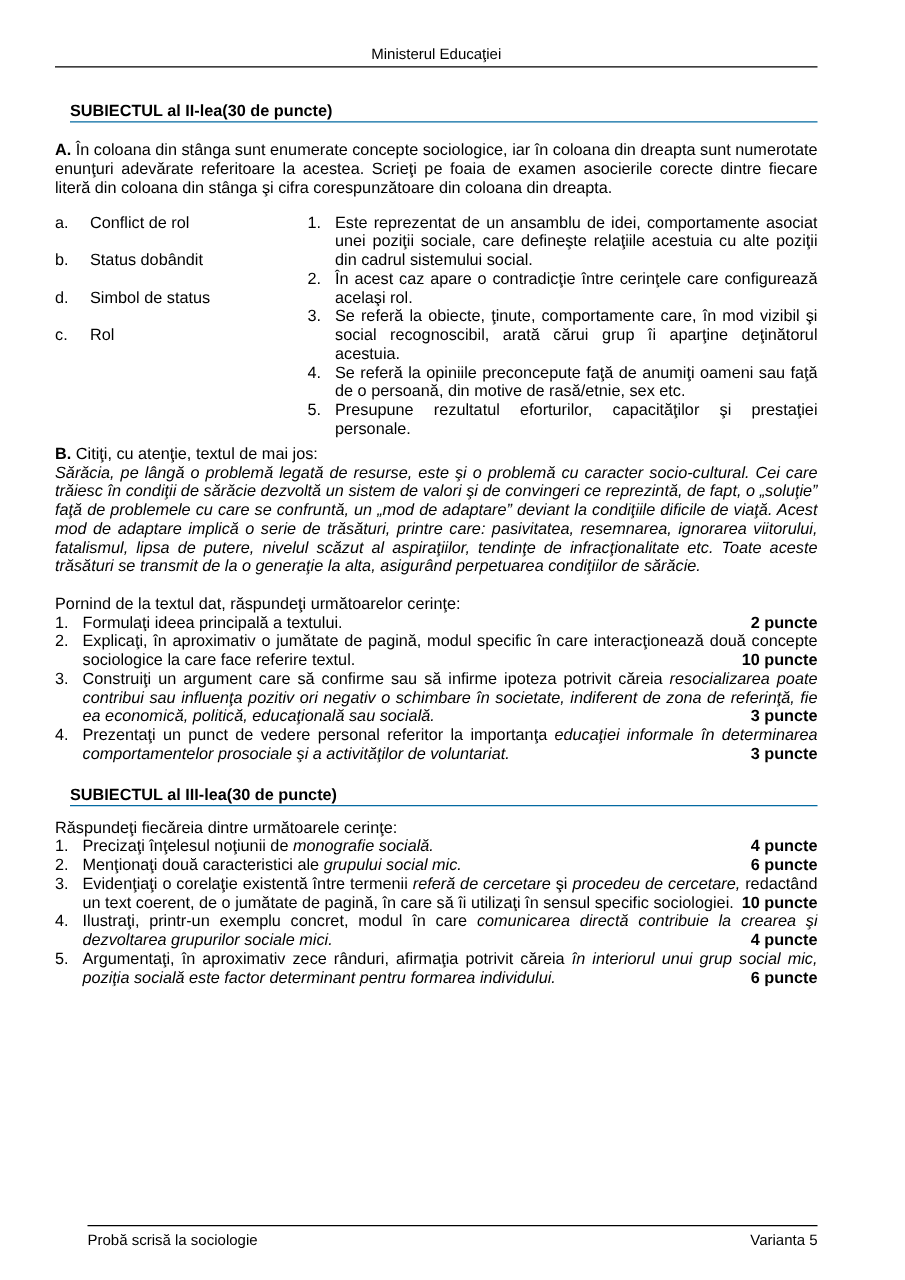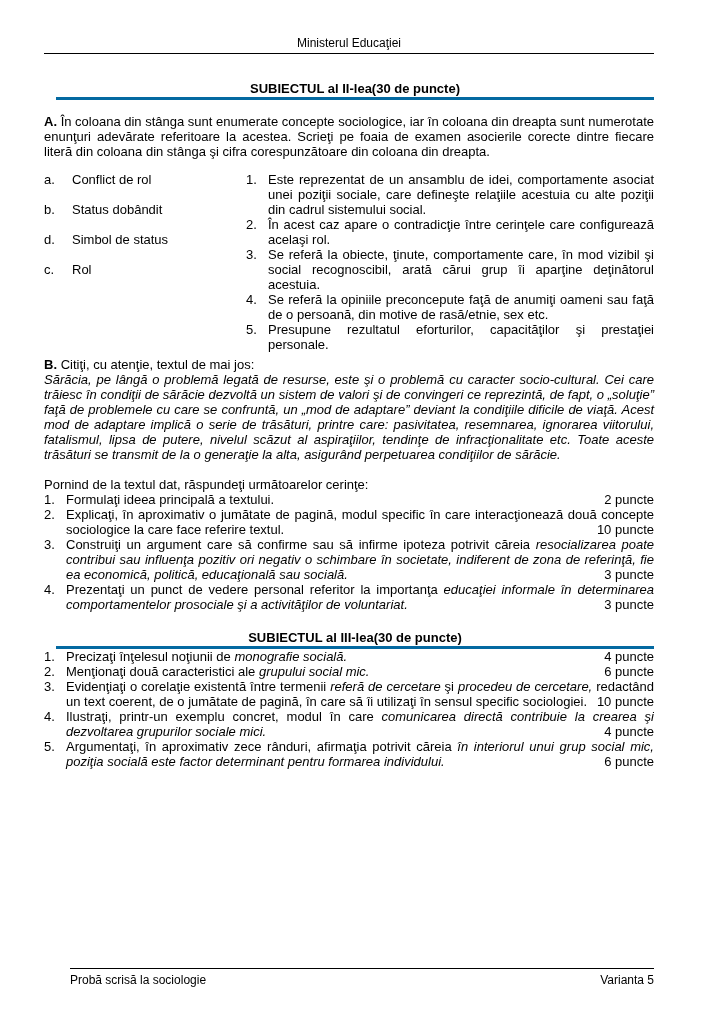--- a/index.html
+++ b/index.html
@@ -19,23 +19,23 @@
     overflow: hidden;
   }
   .b { font-weight: bold; }
   .i { font-style: italic; }
 
   header { text-align: center; font-size: 12px; line-height: 14px; }
   .hdr-rule { border-top: 1px solid #000; margin-top: 3px; }
 
   .section-head {
     display: flex;
-    justify-content: center;
+    justify-content: flex-start;
     font-weight: bold;
-    border-bottom: 3px solid #0369a1;
+    border-bottom: 1px solid #0369a1;
     padding-bottom: 1px;
     margin-left: 12px;
   }
   .s2-head { margin-top: 27px; }
   .s3-head { margin-top: 18px; }
 
   p { margin: 0; }
   .para { text-align: justify; }
   .intro-a { margin-top: 14px; }
   .intro-b { margin-top: 5px; }
@@ -48,30 +48,30 @@
   .concept { margin: 0 0 15px 0; white-space: nowrap; }
   .cnum { display: inline-block; width: 28px; }
 
   .task {
     position: relative;
     padding-left: 22px;
     text-align: justify;
     overflow: hidden;
   }
   .task .num { position: absolute; left: 0; top: 0; }
-  .points { float: right; font-weight: normal; margin-left: 2px; }
+  .points { float: right; font-weight: bold; margin-left: 2px; }
   .points-line { text-align: right; font-weight: bold; margin-top: 4px; }
 
   .quote { font-style: italic; text-align: justify; }
 
   footer {
     position: absolute;
     left: 66px;
     right: 66px;
-    bottom: 36px;
+    bottom: 24px;
     font-size: 12px;
     line-height: 15px;
   }
   .ftr-rule { border-top: 1px solid #000; }
   .footer-row { display: flex; justify-content: space-between; margin-top: 4px; }
   .footer-page { text-align: center; }
 </style>
 </head>
 <body>
 
@@ -114,20 +114,21 @@
   <p class="task"><span class="num">1.</span><span><span>Formulaţi ideea principală a textului.</span></span><span class="points">2 puncte</span></p>
   <p class="task"><span class="num">2.</span><span><span>Explicaţi, în aproximativ o jumătate de pagină, modul specific în care interacţionează două concepte sociologice la care face referire textul.</span></span><span class="points">10 puncte</span></p>
   <p class="task"><span class="num">3.</span><span><span>Construiţi un argument care să confirme sau să infirme ipoteza potrivit căreia </span><span class="i">resocializarea poate contribui sau influenţa pozitiv ori negativ o schimbare în societate, indiferent de zona de referinţă, fie ea economică, politică, educaţională sau socială.</span></span><span class="points">3 puncte</span></p>
   <p class="task"><span class="num">4.</span><span><span>Prezentaţi un punct de vedere personal referitor la importanţa </span><span class="i">educaţiei informale în determinarea comportamentelor prosociale şi a activităţilor de voluntariat.</span></span><span class="points">3 puncte</span></p>
 
   <div class="section-head s3-head">
     <span>SUBIECTUL al III-lea</span>
     <span>(30 de puncte)</span>
   </div>
 
+  <p class="para prompt-3">Răspundeţi fiecăreia dintre următoarele cerinţe:</p>
 
   <p class="task"><span class="num">1.</span><span><span>Precizaţi înţelesul noţiunii de </span><span class="i">monografie socială.</span></span><span class="points">4 puncte</span></p>
   <p class="task"><span class="num">2.</span><span><span>Menţionaţi două caracteristici ale </span><span class="i">grupului social mic.</span></span><span class="points">6 puncte</span></p>
   <p class="task"><span class="num">3.</span><span><span>Evidenţiaţi o corelaţie existentă între termenii </span><span class="i">referă de cercetare</span><span> şi </span><span class="i">procedeu de cercetare,</span><span> redactând un text coerent, de o jumătate de pagină, în care să îi utilizaţi în sensul specific sociologiei.</span></span><span class="points">10 puncte</span></p>
   <p class="task"><span class="num">4.</span><span><span>Ilustraţi, printr-un exemplu concret, modul în care </span><span class="i">comunicarea directă contribuie la crearea şi dezvoltarea grupurilor sociale mici.</span></span><span class="points">4 puncte</span></p>
   <p class="task"><span class="num">5.</span><span><span>Argumentaţi, în aproximativ zece rânduri, afirmaţia potrivit căreia </span><span class="i">în interiorul unui grup social mic, poziţia socială este factor determinant pentru formarea individului.</span></span><span class="points">6 puncte</span></p>
 
   <footer>
     <div class="ftr-rule"></div>
     <div class="footer-row">

